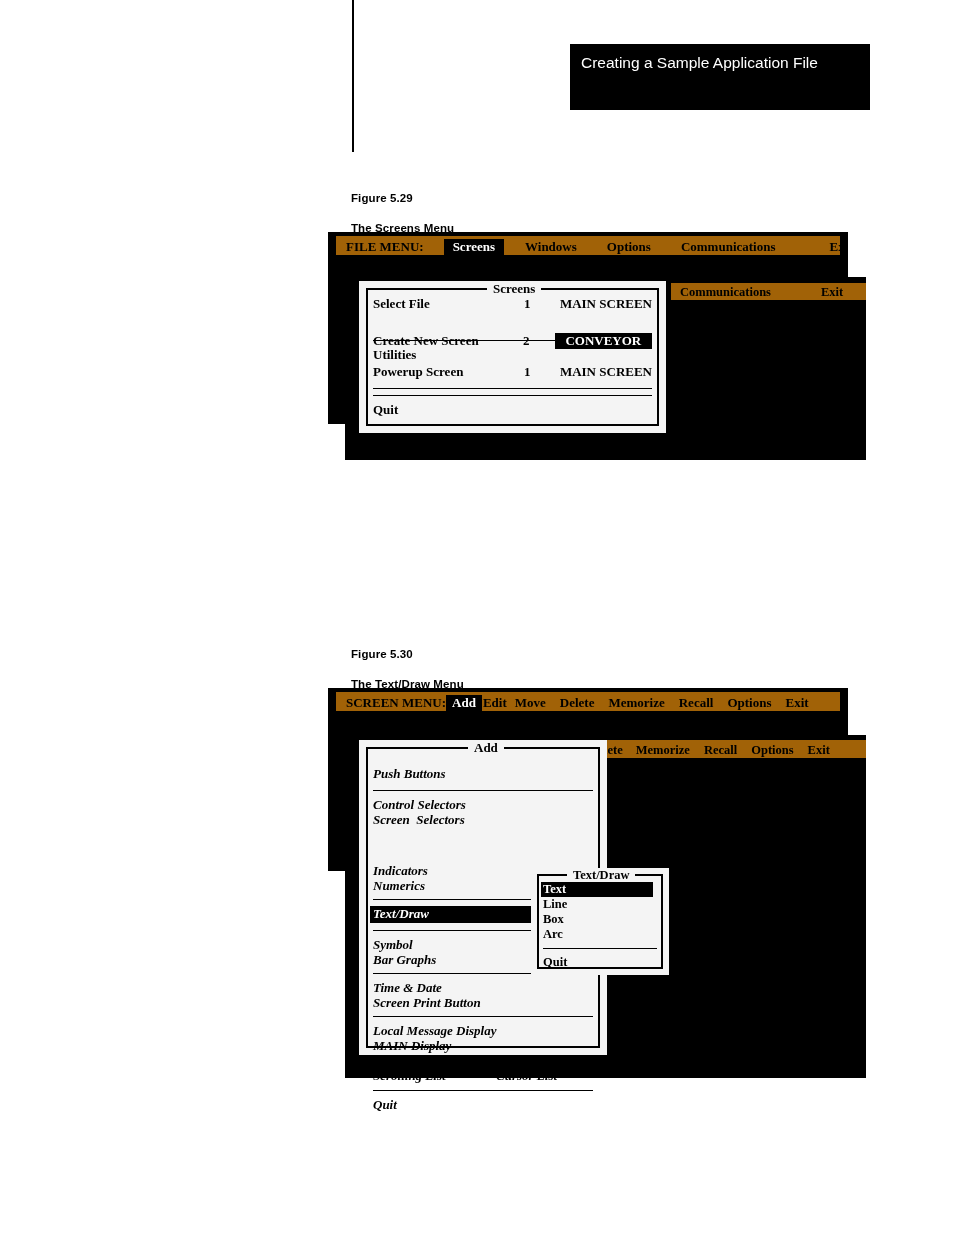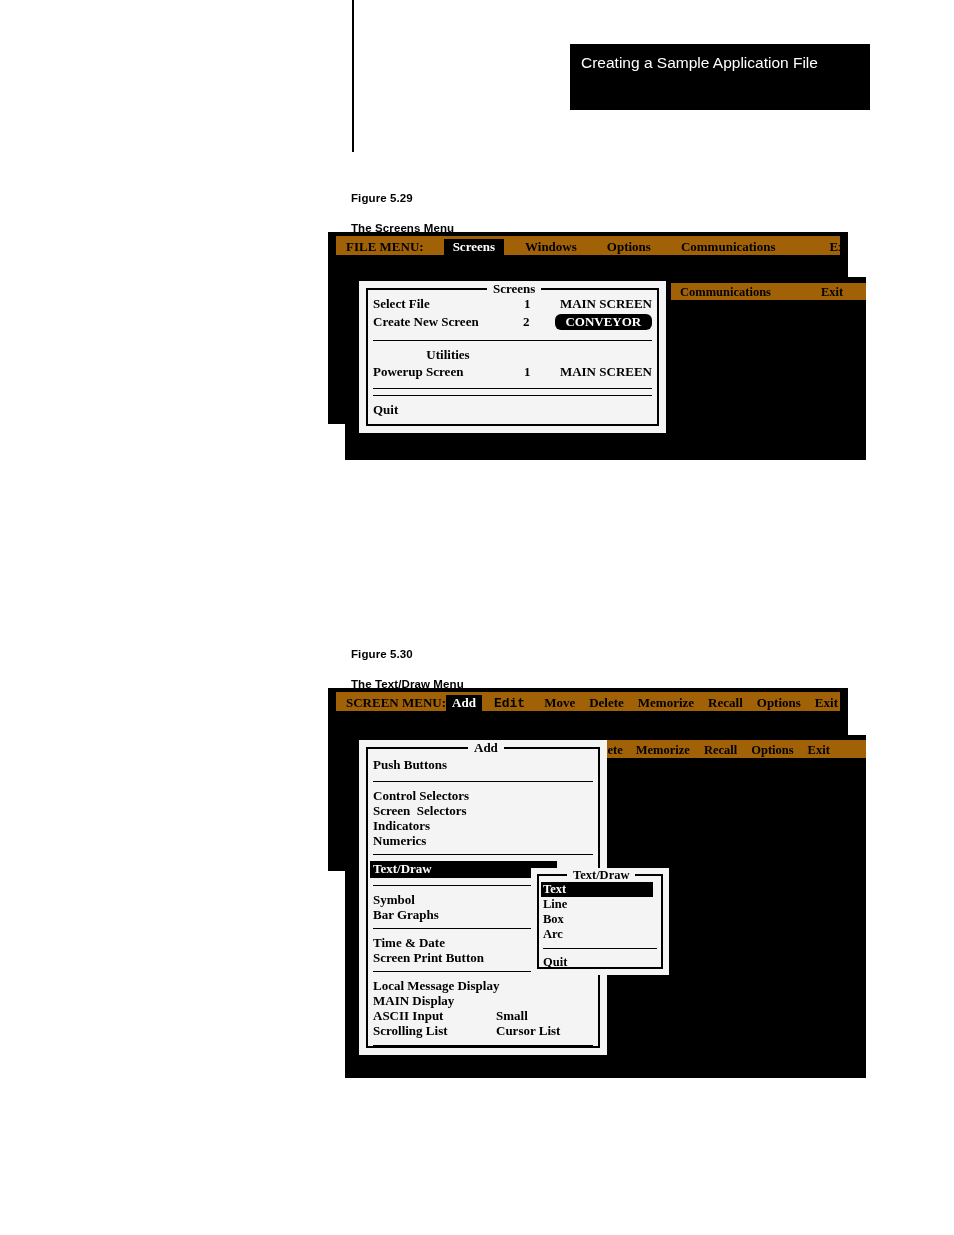--- a/index.html
+++ b/index.html
@@ -132,21 +132,20 @@
     align-items: baseline;
     white-space: nowrap;
   }
   .row .lbl { display: inline-block; }
   .row .num { display: inline-block; text-align: center; }
   .row .val { display: inline-block; }
   .row .val.sel {
     background: #000000;
     color: #ffffff;
     padding: 0 4px;
-    border-radius: 6px;
   }
   .row.sel-full {
     background: #000000;
     color: #ffffff;
   }
   .sep {
     border-top: 1.5px solid #000000;
     height: 0;
     font-size: 0;
     line-height: 0;
@@ -194,28 +193,28 @@
     <div class="panel-inner" style="left:7px; top:7px; right:7px; bottom:7px;"></div>
     <div class="panel-title" style="left:128px; top:1px; font-size:13px;">Screens</div>
 
     <div class="rows" style="left:14px; right:14px; top:15px; font-size:13px;">
       <div class="row" style="height:18px;">
         <span class="lbl" style="width:150px;">Select File</span>
         <span class="num" style="width:22px;">1</span>
         <span class="val" style="margin-left:22px;">MAIN SCREEN</span>
       </div>
       <div class="row" style="height:20px;">
-        <span class="lbl" style="width:150px;">Create New Screen</span>
+        <span class="lbl" style="width:150px;margin-top:19px;">Create New Screen</span>
         <span class="num" style="width:22px;">2</span>
         <span class="val sel" style="margin-left:18px; width:94px; text-align:center;">CONVEYOR</span>
       </div>
 
       <div class="sep" style="margin:6px 0 6px 0;"></div>
 
-      <div class="row" style="height:17px;text-align:center;">
+      <div class="row" style="height:17px;">
         <span class="lbl" style="width:150px;">Utilities</span>
       </div>
       <div class="row" style="height:18px;">
         <span class="lbl" style="width:150px;">Powerup Screen</span>
         <span class="num" style="width:22px;">1</span>
         <span class="val" style="margin-left:22px;">MAIN SCREEN</span>
       </div>
 
       <div class="sep" style="margin:6px 0 6px 0;"></div>
 
@@ -234,21 +233,21 @@
   <div>The Text/Draw Menu</div>
 </div>
 
 <div class="figure" id="figure-530" style="left:0; top:0; width:954px; height:1235px;">
 
   <div class="black-slab" style="left:328px; top:688px; width:520px; height:183px;"></div>
 
   <div class="menu-bar" id="screen-menu-bar" style="left:336px; top:692px; width:504px; height:19px; font-size:13px;">
     <span class="mi lead" style="padding-right:0;">SCREEN MENU:</span>
     <span class="mi sel" style="padding:0 6px;">Add</span>
-    <span class="mi" style="padding:0 12px;font-family:Liberation Mono, monospace;">Edit</span>
+    <span class="mi" style="padding:0 1px;">Edit</span>
     <span class="mi" style="padding:0 7px;">Move</span>
     <span class="mi" style="padding:0 7px;">Delete</span>
     <span class="mi" style="padding:0 7px;">Memorize</span>
     <span class="mi" style="padding:0 7px;">Recall</span>
     <span class="mi" style="padding:0 7px;">Options</span>
     <span class="mi" style="padding:0 7px;">Exit</span>
   </div>
 
   <div class="black-slab" style="left:345px; top:735px; width:521px; height:293px;"></div>
 
@@ -261,35 +260,35 @@
     <span class="mi" style="padding:0 7px;">Memorize</span>
     <span class="mi" style="padding:0 7px;">Recall</span>
     <span class="mi" style="padding:0 7px;">Options</span>
     <span class="mi" style="padding:0 7px;">Exit</span>
   </div>
 
   <div class="panel" style="left:359px; top:740px; width:248px; height:315px;">
     <div class="panel-inner" style="left:7px; top:7px; right:7px; bottom:7px;"></div>
     <div class="panel-title" style="left:109px; top:1px; font-size:13px;">Add</div>
 
-    <div class="rows" style="left:14px; right:14px; top:17px; font-size:13px;">
+    <div class="rows" style="left:14px; right:14px; top:26px; font-size:13px;font-style:italic;">
 
       <div class="row" style="height:19px;">
         <span class="lbl">Push Buttons</span>
       </div>
 
       <div class="sep" style="margin:5px 0 6px 0;"></div>
 
       <div class="row" style="height:15px;">
         <span class="lbl">Control Selectors</span>
       </div>
       <div class="row" style="height:15px;">
         <span class="lbl" style="white-space:pre;">Screen  Selectors</span>
       </div>
-      <div class="row" style="height:15px;">
+      <div class="row" style="height:15px;margin-top:36px;">
         <span class="lbl">Indicators</span>
       </div>
       <div class="row" style="height:16px;">
         <span class="lbl">Numerics</span>
       </div>
 
       <div class="sep" style="margin:5px 0 6px 0;"></div>
 
       <div class="row sel-full" style="height:17px; width:184px; margin-left:-3px; padding-left:3px;">
         <span class="lbl">Text/Draw</span>

